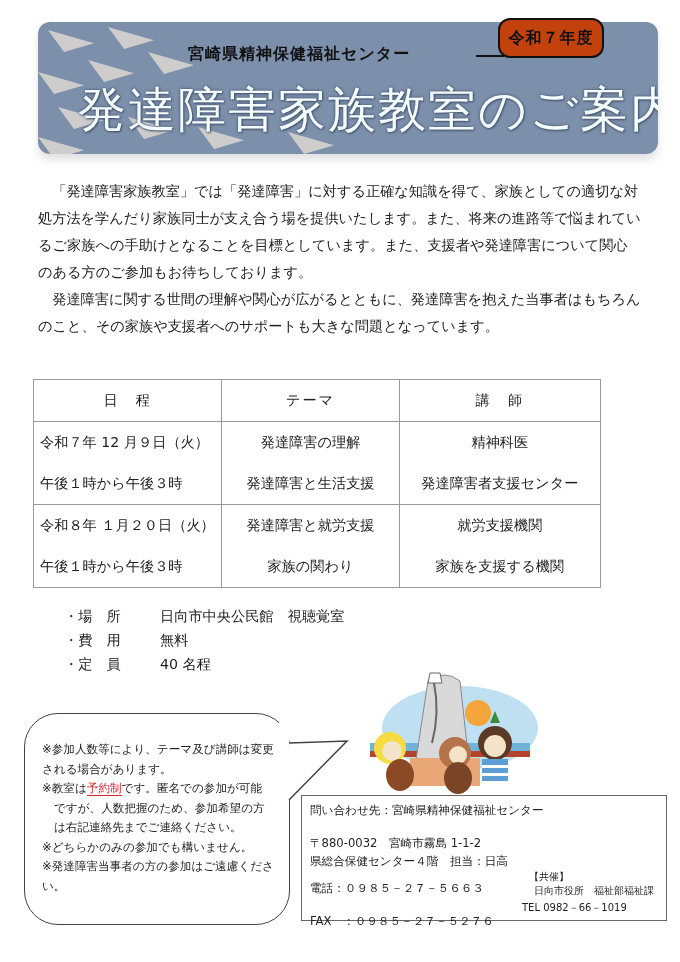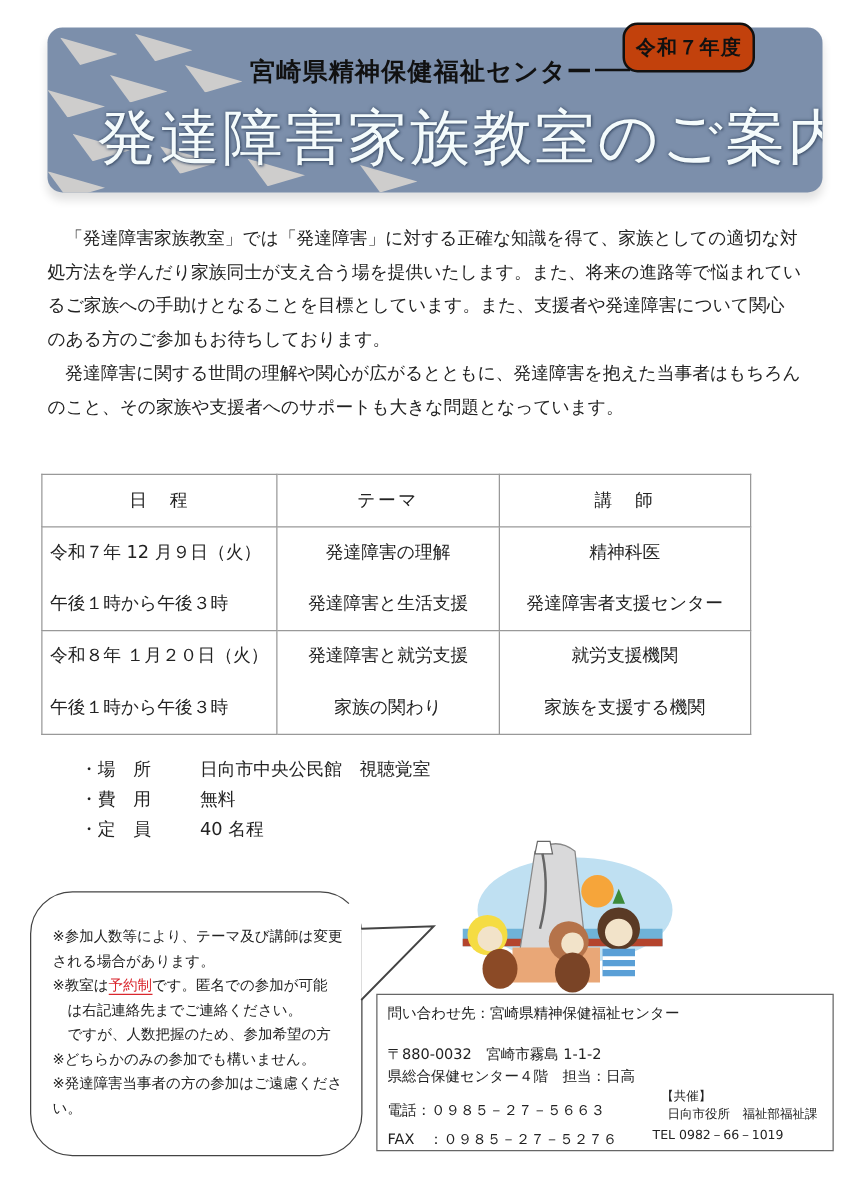--- a/index.html
+++ b/index.html
@@ -11,22 +11,22 @@
     position: absolute; left: 38px; top: 22px; width: 620px; height: 132px;
     background: #7c8fab; border-radius: 12px; overflow: hidden;
     box-shadow: 0 6px 8px rgba(0,0,0,0.12);
   }
   .plane {
     position: absolute; width: 46px; height: 22px;
     background: #d7d4cf; opacity: 0.9;
     clip-path: polygon(0 0, 100% 60%, 35% 100%);
   }
   .banner-org {
-    position: absolute; left: 150px; top: 22px; font-size: 20px; font-weight: bold;
-    color: #111; letter-spacing: 1px; margin-left: 12px;
+    position: absolute; left: 150px; top: 22px; font-size: 16px; font-weight: bold;
+    color: #111; letter-spacing: 1px;
   }
   .banner-org-line {
     position: absolute; left: 438px; top: 33px; width: 28px; height: 2px; background: #111;
   }
   .banner-title {
     position: absolute; left: 40px; top: 56px; font-size: 48px; color: #f4fbfc;
     letter-spacing: 2px; text-shadow: 0 0 3px #3a4c66, 1px 1px 2px #4b5d77;
     white-space: nowrap;
   }
   .year-badge {
@@ -186,28 +186,28 @@
   <path d="M33 44 L95 45" stroke="none"></path>
   <polyline points="34,47 95,47" fill="none" stroke="none"></polyline>
 </svg>
 <svg style="position:absolute;left:285px;top:740px;z-index:4" width="70" height="70" viewBox="0 0 70 70">
   <path d="M4 3 L62 1 L4 60 Z" fill="#fff"></path>
   <polyline points="4,3 62,1 4,60" fill="none" stroke="#444" stroke-width="1.5"></polyline>
 </svg>
 <div class="bubble-text">
   <div>※参加人数等により、テーマ及び講師は変更される場合があります。</div>
   <div><span>※教室は</span><span class="red">予約制</span><span>です。匿名での参加が可能</span></div>
+  <div class="indent">ですが、人数把握のため、参加希望の方</div>
   <div class="indent">は右記連絡先までご連絡ください。</div>
-  <div class="indent">ですが、人数把握のため、参加希望の方</div>
   <div>※どちらかのみの参加でも構いません。</div>
   <div>※発達障害当事者の方の参加はご遠慮ください。</div>
 </div>
 
 <div class="contact">
   <div class="c" style="left:8px;top:7px">問い合わせ先：宮崎県精神保健福祉センター</div>
   <div class="c" style="left:8px;top:40px">〒880-0032　宮崎市霧島 1-1-2</div>
   <div class="c" style="left:8px;top:58px">県総合保健センター４階　担当：日高</div>
   <div class="c" style="left:8px;top:85px">電話：０９８５－２７－５６６３</div>
-  <div class="c" style="left:8px;top:108px">FAX　：０９８５－２７－５２７６</div>
+  <div class="c" style="left:8px;top:118px">FAX　：０９８５－２７－５２７６</div>
   <div class="c small" style="left:227px;top:74px">【共催】</div>
   <div class="c small" style="left:232px;top:88px">日向市役所　福祉部福祉課</div>
   <div class="c small" style="left:220px;top:105px">TEL 0982－66－1019</div>
 </div>
 
 </body></html>

